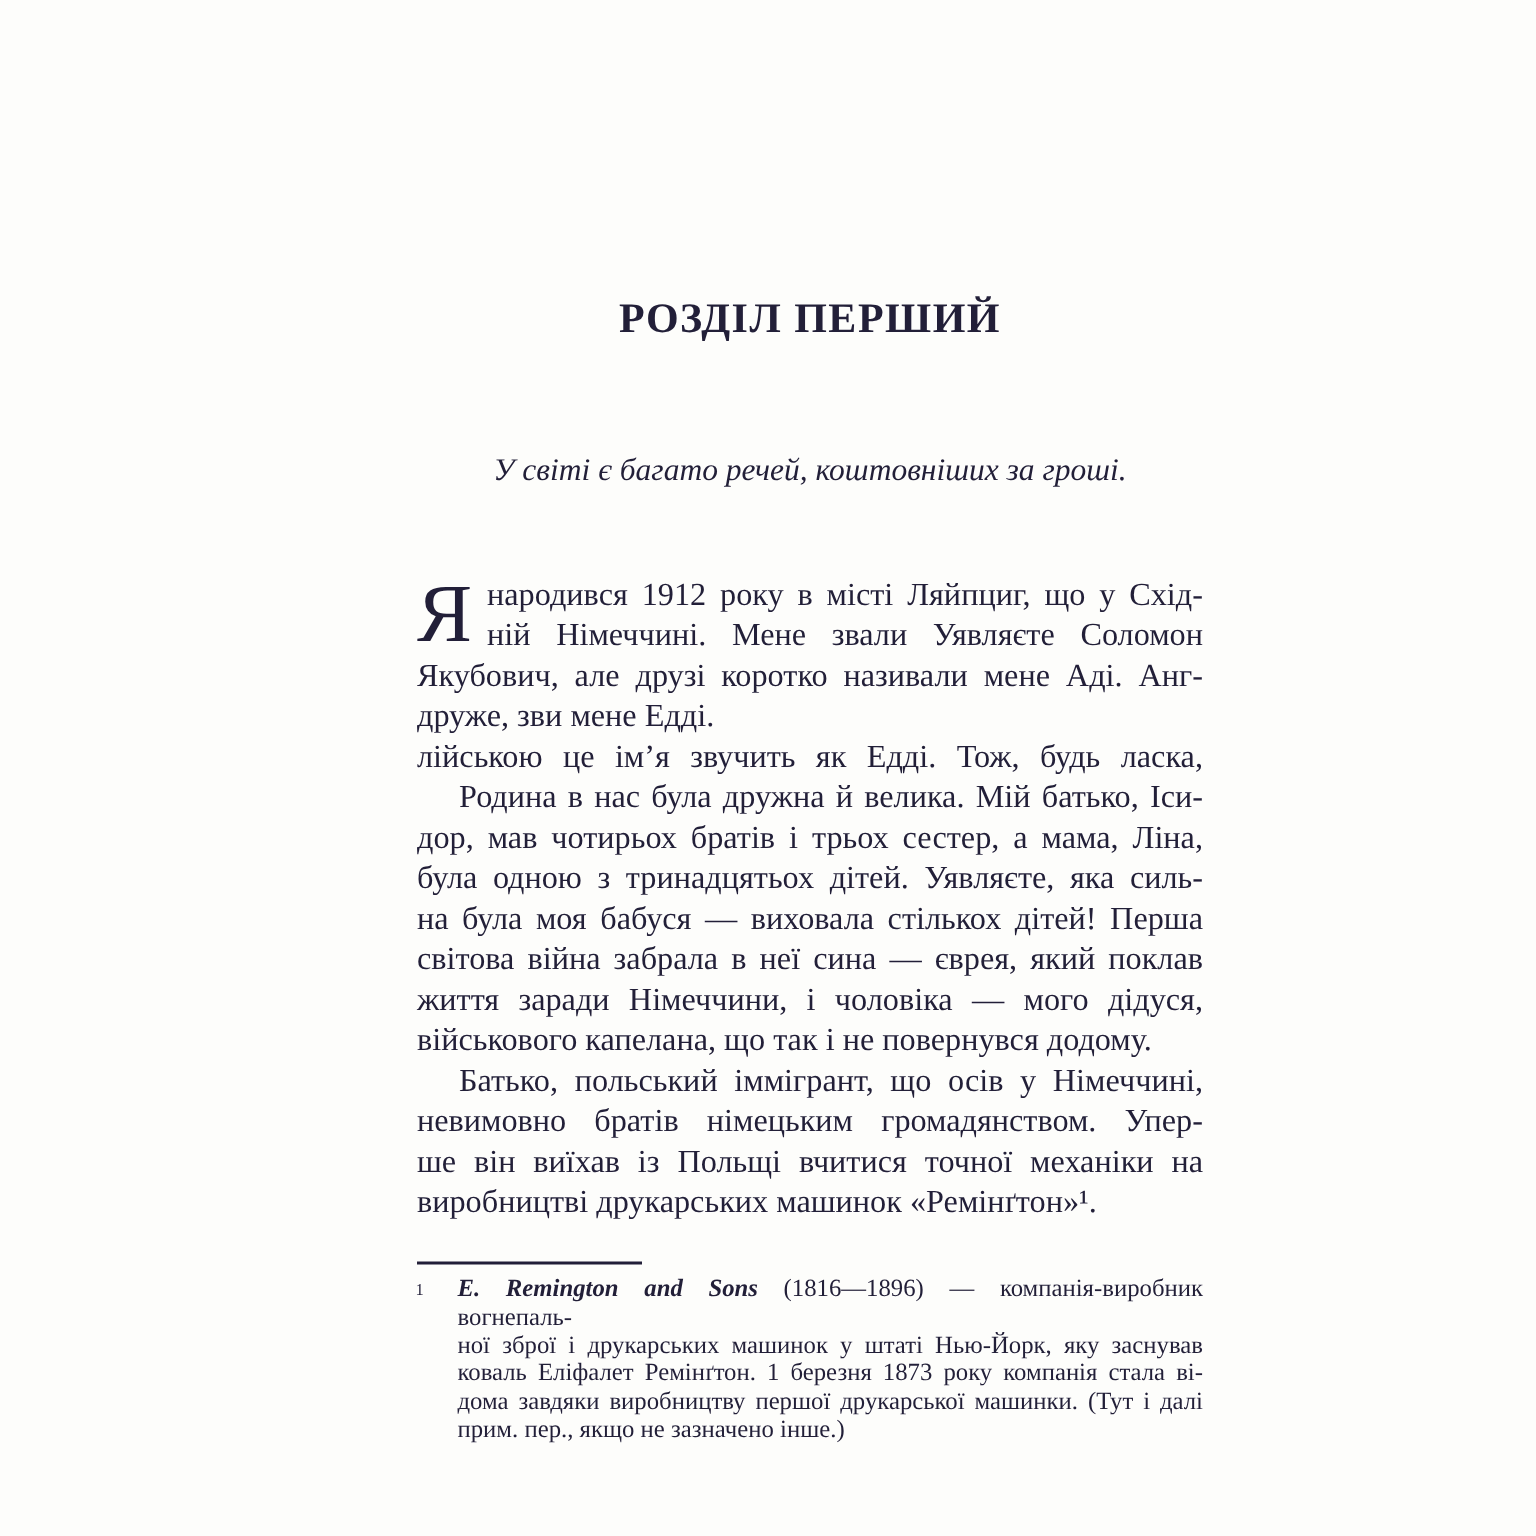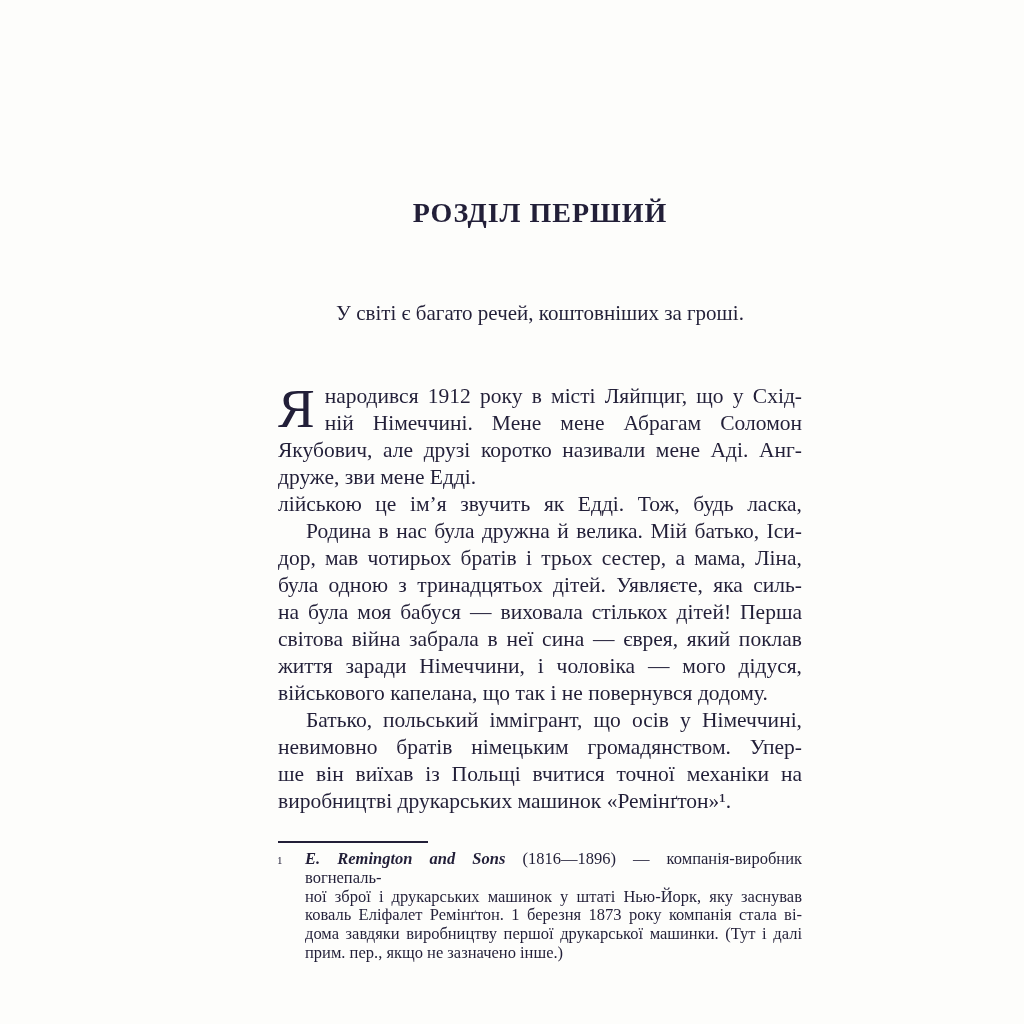--- a/index.html
+++ b/index.html
@@ -25,20 +25,21 @@
     font-weight: bold;
     letter-spacing: 1px;
     color: var(--ink);
   }
   .epigraph {
     position: absolute;
     top: 301px;
     left: 250px;
     width: 580px;
     text-align: center;
+    font-style: italic;
     font-size: 21px;
     color: var(--ink);
   }
   .body-text {
     position: absolute;
     top: 383px;
     left: 278px;
     width: 524px;
     font-size: 21.5px;
     line-height: 27px;
@@ -101,21 +102,21 @@
 </head>
 <body>
 
 <div class="page">
   <h1 class="chapter-title">РОЗДІЛ ПЕРШИЙ</h1>
   <div class="epigraph">У світі є багато речей, коштовніших за гроші.</div>
   <div class="body-text" id="body-text">
       <div class="para">
         <span class="dropcap">Я</span>
         <div class="line">народився 1912 року в місті Ляйпциг, що у Схід-</div>
-        <div class="line">ній Німеччині. Мене мене Абрагам Соломон</div>
+        <div class="line">ній Німеччині. Мене звали Уявляєте Соломон</div>
         <div class="line">Якубович, але друзі коротко називали мене Аді. Анг-</div>
         <div class="line last">друже, зви мене Едді.</div>
         <div class="line">лійською це ім’я звучить як Едді. Тож, будь ласка,</div>
       </div>
       <div class="para indent">
         <div class="line">Родина в нас була дружна й велика. Мій батько, Іси-</div>
         <div class="line">дор, мав чотирьох братів і трьох сестер, а мама, Ліна,</div>
         <div class="line">була одною з тринадцятьох дітей. Уявляєте, яка силь-</div>
         <div class="line">на була моя бабуся — виховала стількох дітей! Перша</div>
         <div class="line">світова війна забрала в неї сина — єврея, який поклав</div>

